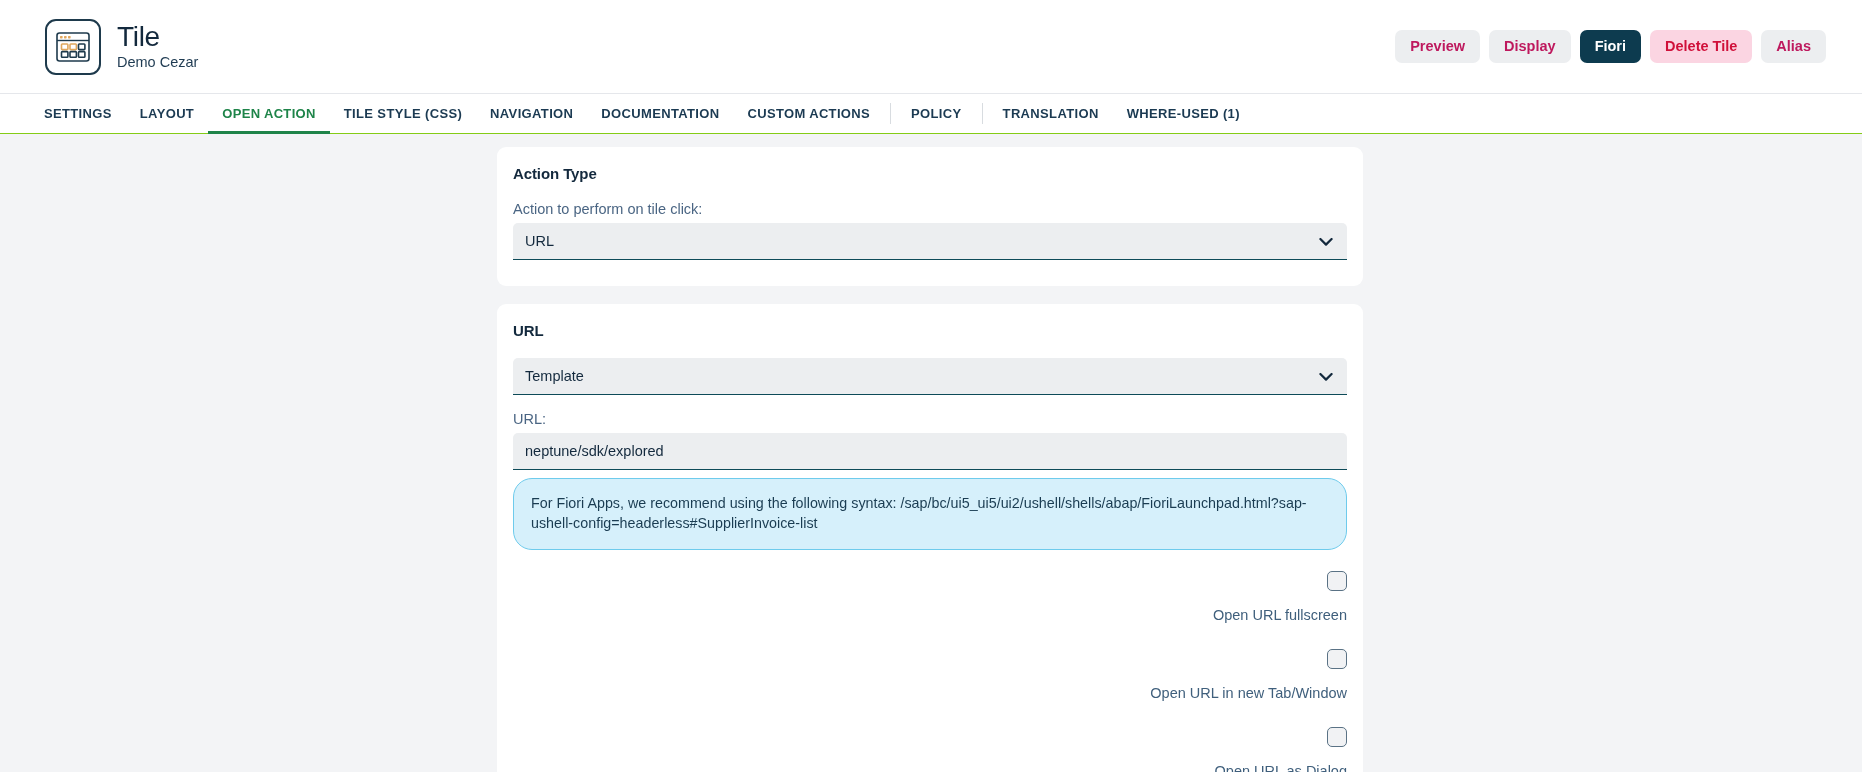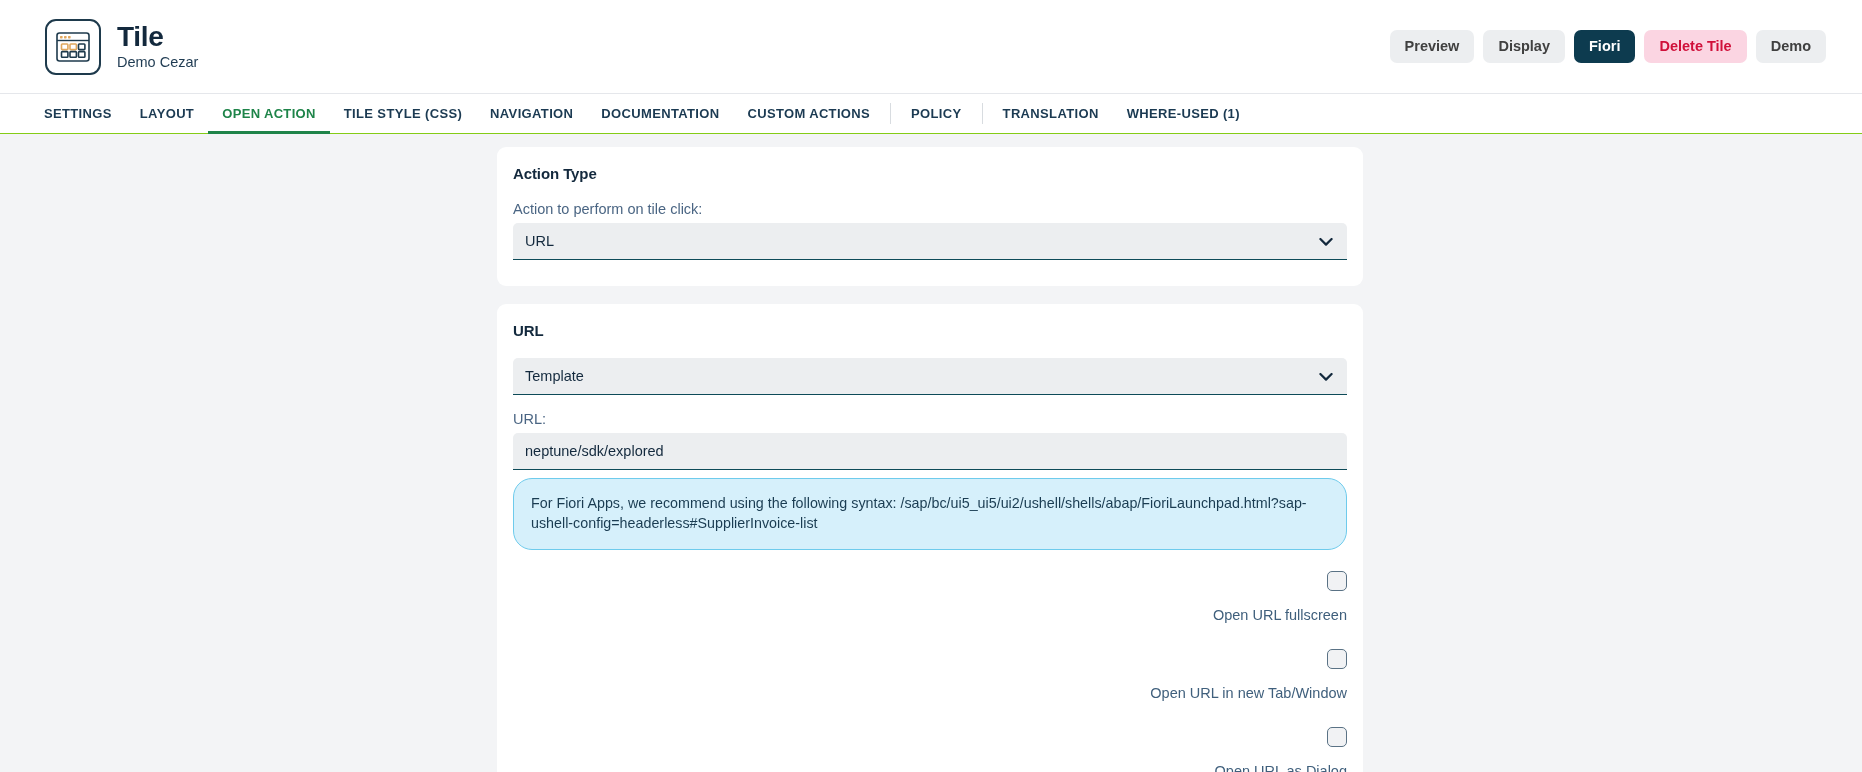--- a/index.html
+++ b/index.html
@@ -40,21 +40,21 @@
     flex: none;
     background: #ffffff;
   }
 
   .tile-icon svg { display: block; }
 
   .brand-text { display: flex; flex-direction: column; justify-content: center; }
 
   .brand-title {
     font-size: 28px;
-    font-weight: bold;
+    font-weight: normal;
     color: #13293d;
     line-height: 1.05;
     letter-spacing: -0.3px;
   }
 
   .brand-sub {
     font-size: 14.5px;
     color: #1f3b52;
     margin-top: 3px;
     line-height: 1.2;
@@ -71,21 +71,21 @@
     border: none;
     border-radius: 7px;
     font-family: "Liberation Sans", sans-serif;
     font-size: 14.5px;
     font-weight: bold;
     padding: 8px 15px;
     cursor: pointer;
     line-height: 1.15;
     white-space: nowrap;
   }
-  .hbtn.neutral { background: #eceef0; color: #404040; }
+  .hbtn.neutral { background: #eceef0; color: #be185d; }
   .hbtn.primary { background: #0d3b4f; color: #ffffff; }
   .hbtn.danger  { background: #fbd5e2; color: #d0103a; }
 
   
   .tabbar {
     height: 40px;
     background: #ffffff;
     border-bottom: 1px solid #84cc16;
     display: flex;
     align-items: stretch;
@@ -264,21 +264,21 @@
       <div class="brand-title">Tile</div>
       <div class="brand-sub">Demo Cezar</div>
     </div>
   </div>
 
   <div class="header-actions">
     <button class="hbtn neutral">Preview</button>
     <button class="hbtn neutral">Display</button>
     <button class="hbtn primary">Fiori</button>
     <button class="hbtn danger">Delete Tile</button>
-    <button class="hbtn neutral">Demo</button>
+    <button class="hbtn neutral">Alias</button>
   </div>
 </div>
 
 <div class="tabbar">
   <div class="tab">SETTINGS</div>
   <div class="tab">LAYOUT</div>
   <div class="tab active">OPEN ACTION</div>
   <div class="tab">TILE STYLE (CSS)</div>
   <div class="tab">NAVIGATION</div>
   <div class="tab">DOCUMENTATION</div>

